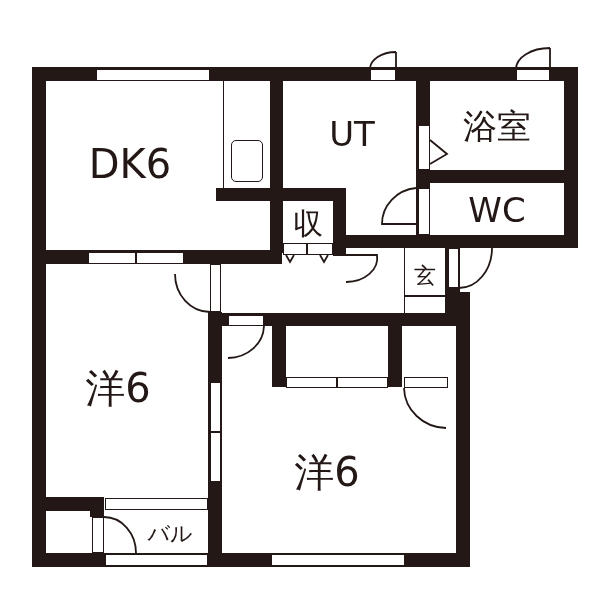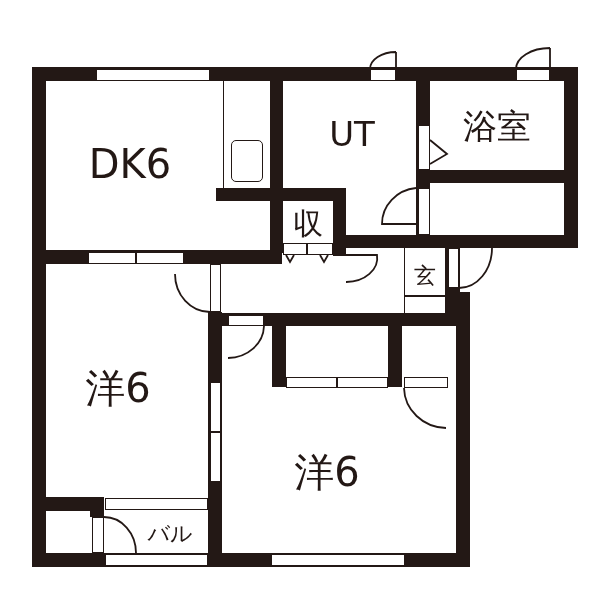--- a/index.html
+++ b/index.html
@@ -98,19 +98,20 @@
 
       <path d="M 459 276 A 33 40 0 0 0 492 236"></path>
 
       <path d="M 104 505 A 32 36 0 0 1 136 541"></path>
     </g>
   </svg>
 
   <div class="room-label lbl-lg" style="left:130px;top:152px;">DK6</div>
   <div class="room-label lbl-md" style="left:352px;top:122px;">UT</div>
   <div class="room-label lbl-md" style="left:497px;top:115px;">浴室</div>
+  <div class="room-label lbl-md" style="left:497px;top:198px;">WC</div>
   <div class="room-label lbl-sm" style="left:308px;top:212px;">収</div>
   <div class="room-label lbl-xs" style="left:425px;top:264px;">玄</div>
   <div class="room-label lbl-lg" style="left:118px;top:376px;">洋6</div>
   <div class="room-label lbl-lg" style="left:327px;top:460px;">洋6</div>
   <div class="room-label lbl-xs" style="left:170px;top:522px;">バル</div>
 
 </div>
 
 </body></html>

